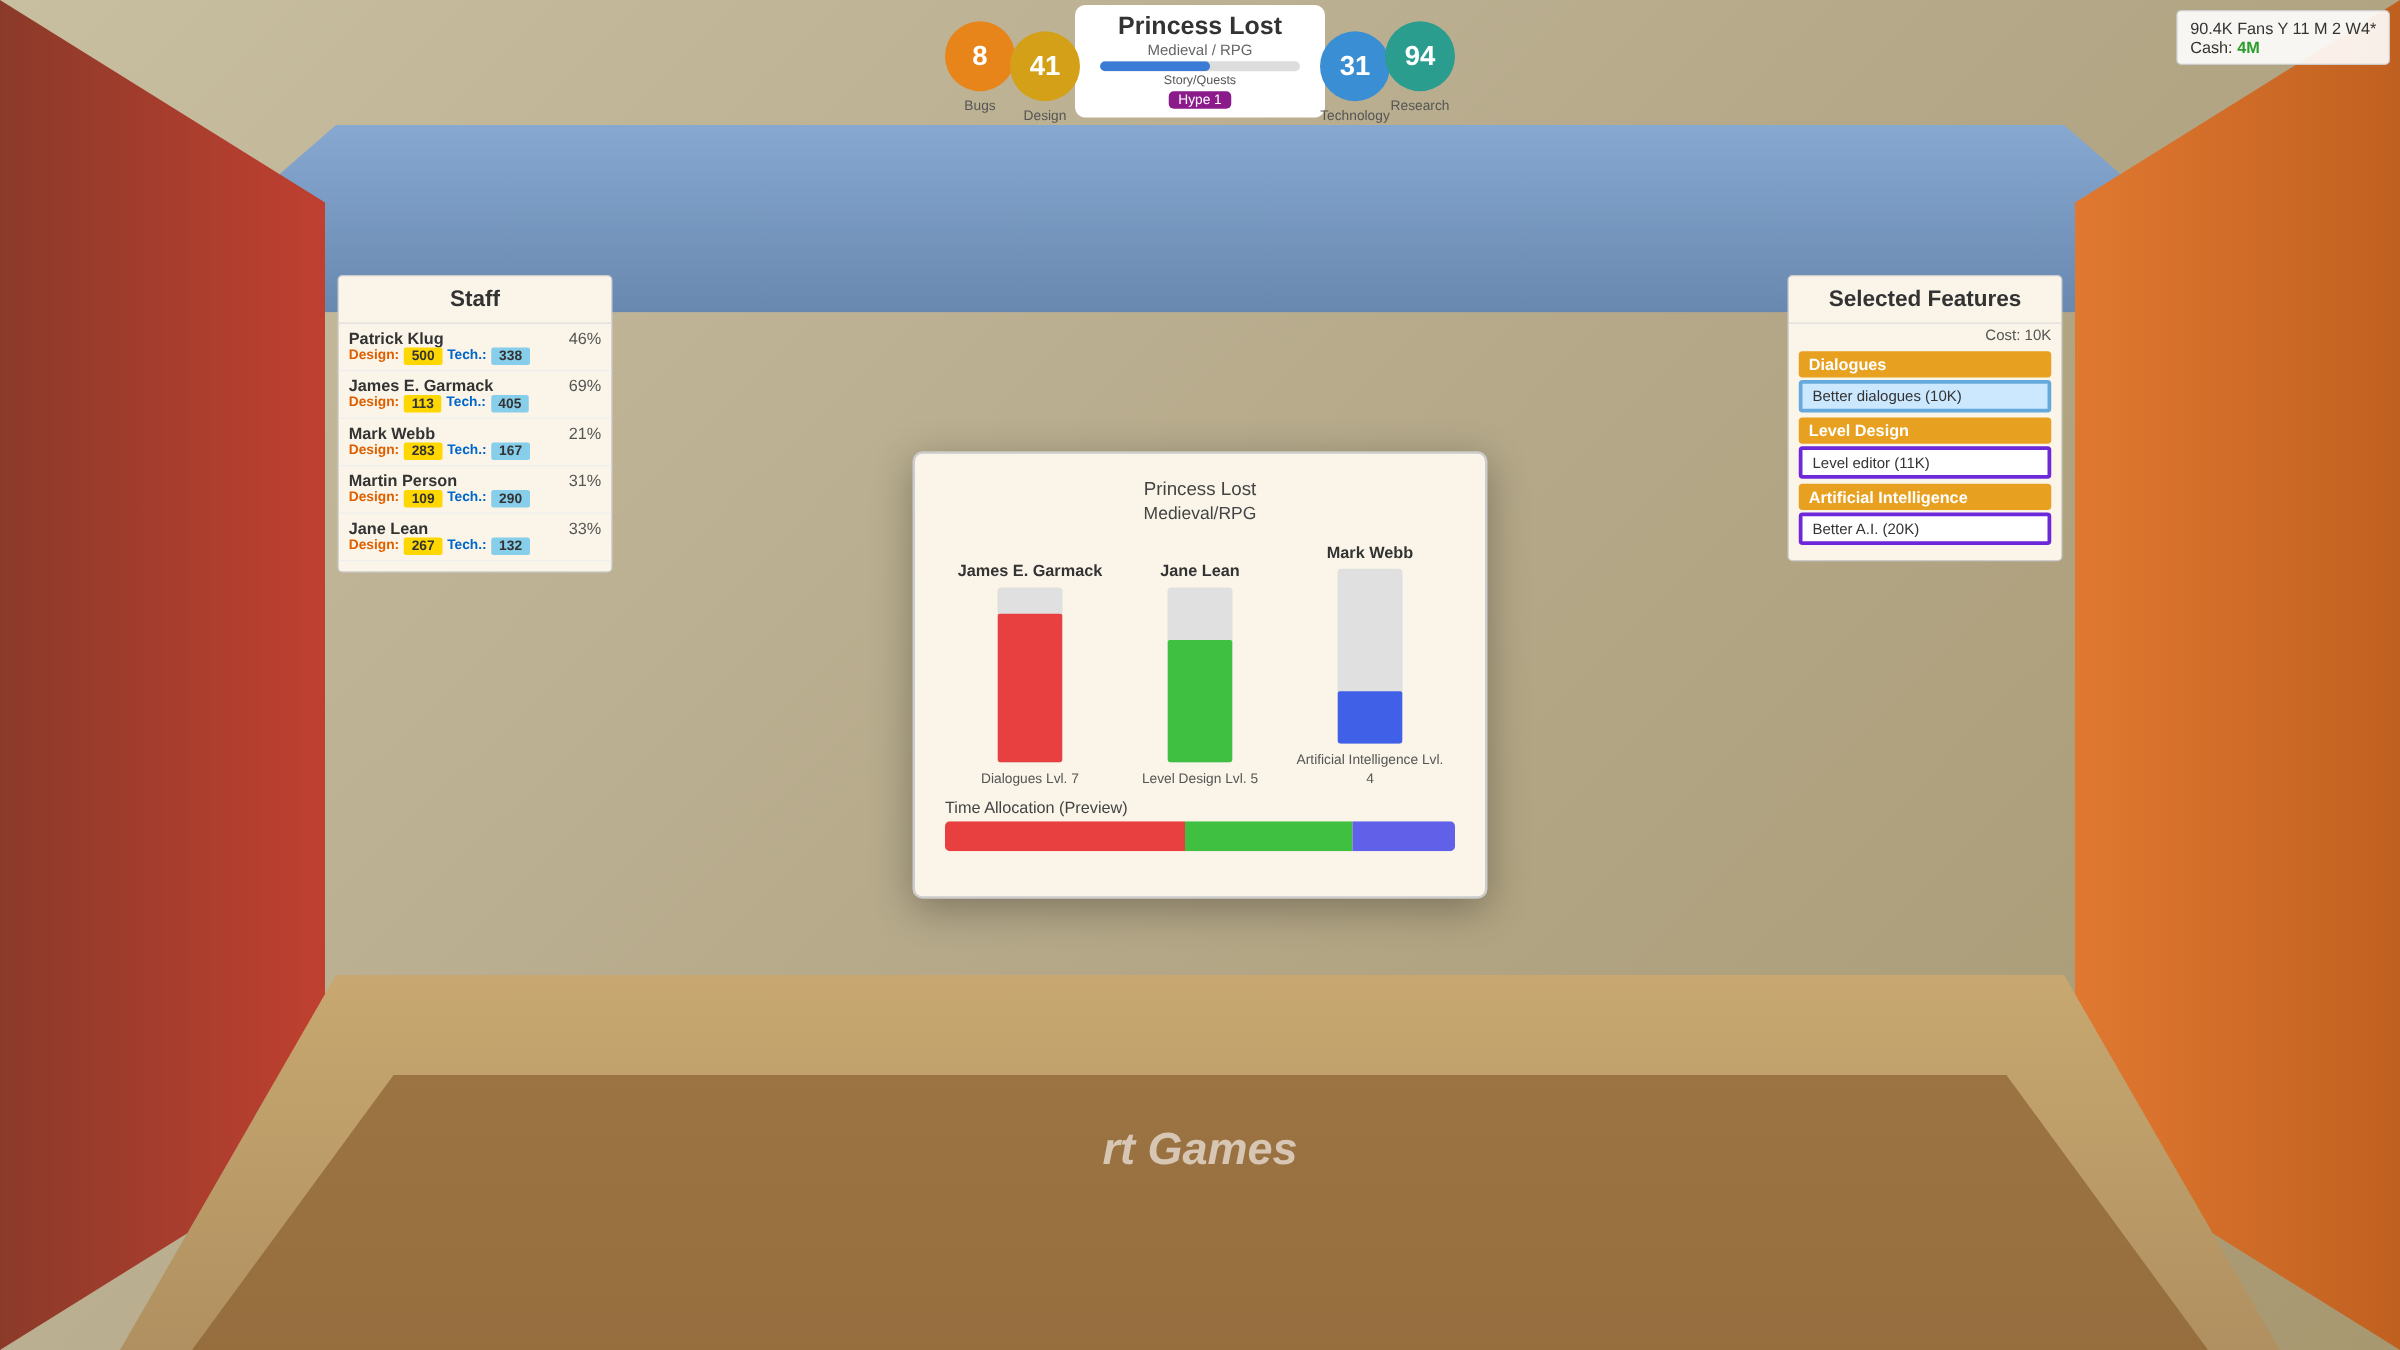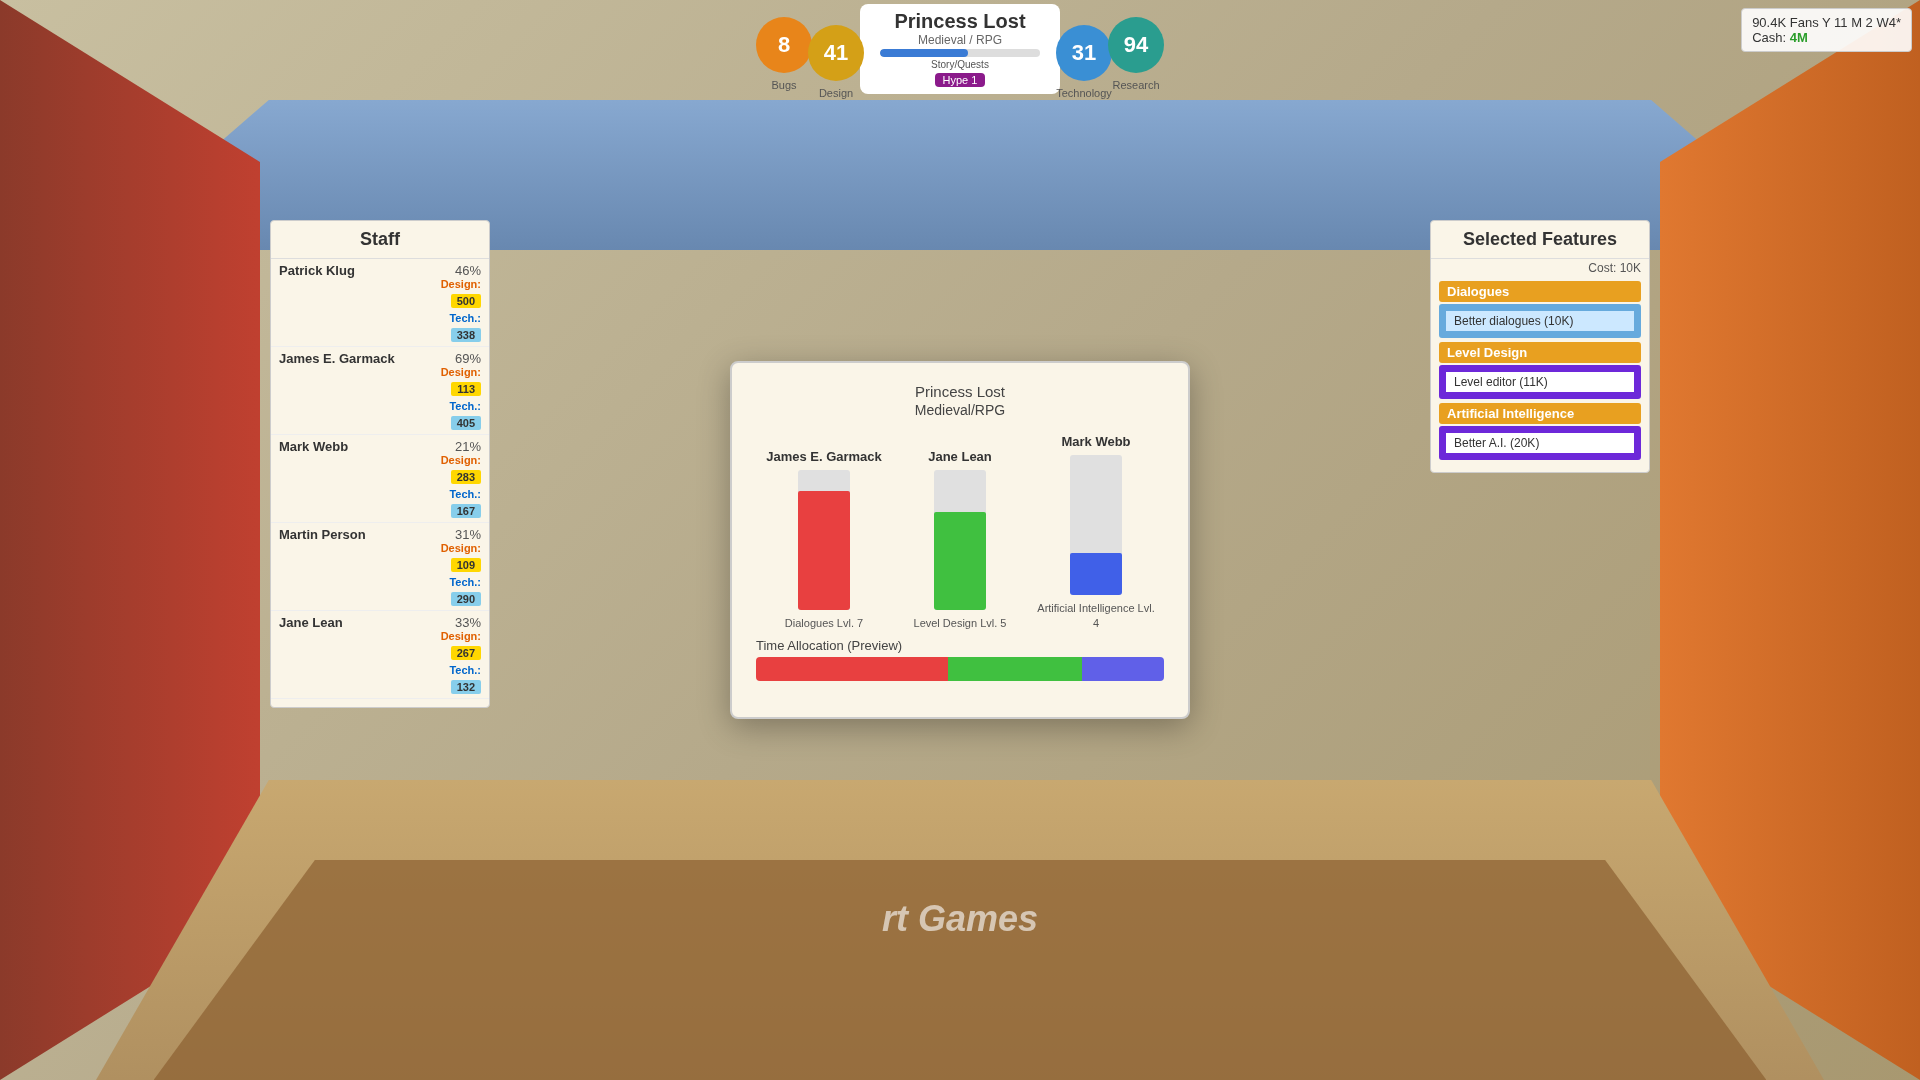--- a/index.html
+++ b/index.html
@@ -148,23 +148,22 @@
       font-weight: bold;
       color: #333;
     }
     .staff-pct {
       font-size: 13px;
       color: #555;
     }
     .staff-stats-row {
       display: flex;
       gap: 4px;
-      align-items: flex-end;
+      align-items: flex-start;
       font-size: 11px;
-      flex-direction: column;
     }
     .stat-design { color: #e06000; font-weight: bold; }
     .stat-tech { color: #0066cc; font-weight: bold; }
     .stat-value-design {
       background: #ffd700;
       color: #333;
       padding: 1px 6px;
       border-radius: 2px;
       font-weight: bold;
       font-size: 11px;
@@ -209,21 +208,21 @@
       color: white;
       font-size: 13px;
       font-weight: bold;
       padding: 3px 8px;
       margin: 4px 8px 2px 8px;
       border-radius: 3px;
     }
     .feature-item {
       margin: 0 8px 4px 8px;
       padding: 3px 8px;
-      border: 7px solid #6d28d9;
+      border: 3px solid #6d28d9;
       border-radius: 3px;
       background: white;
       font-size: 12px;
       color: #333;
     }
     .feature-item.selected {
       background: #cce8ff;
       border-color: #66aadd;
     }
 

